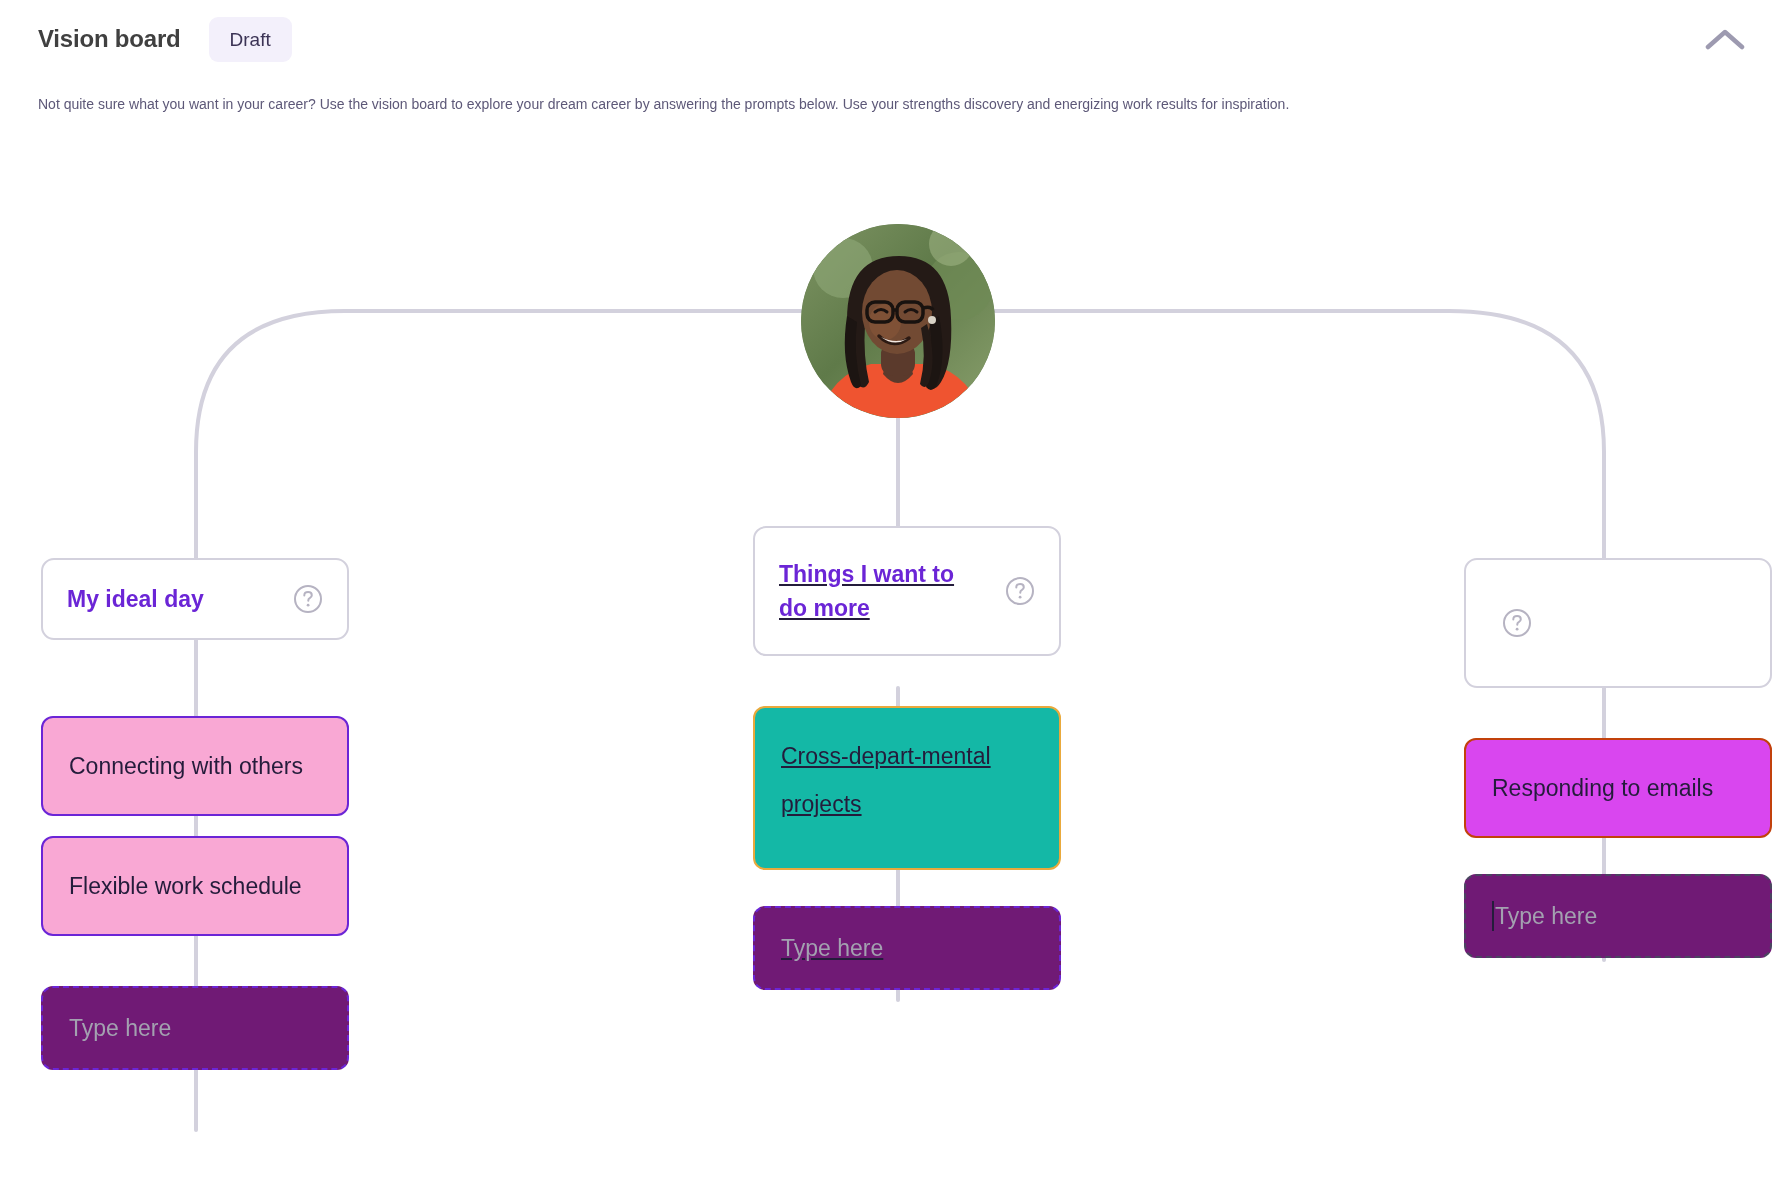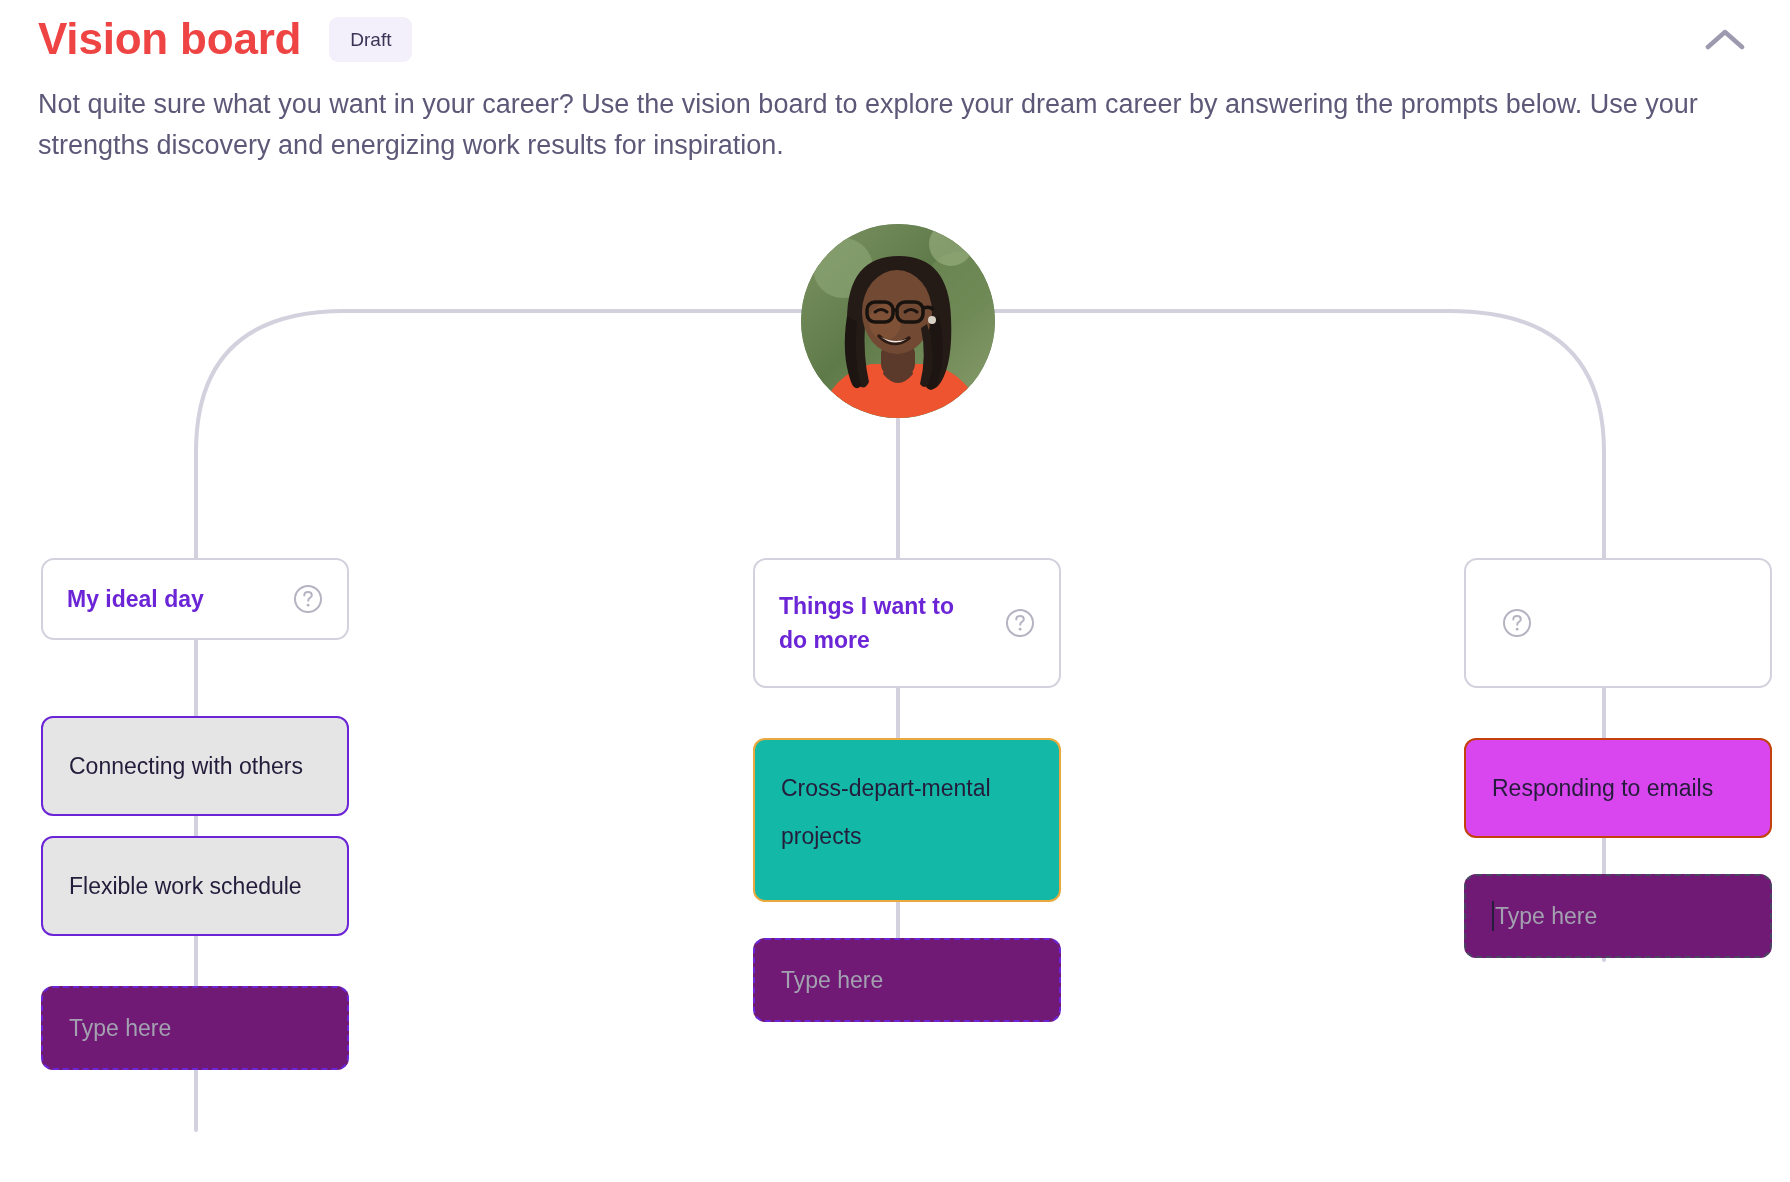--- a/index.html
+++ b/index.html
@@ -21,24 +21,24 @@
   #header-row {
     position: absolute;
     left: 38px;
     top: 10px;
     right: 38px;
     height: 58px;
     display: flex;
     align-items: center;
   }
   #page-title {
-    font-size: 44px;
+    font-size: 24px;
     font-weight: 700;
     letter-spacing: -0.2px;
-    color: #ef4444;
+    color: #404040;
     line-height: 1;
   }
   #status-badge {
     margin-left: 28px;
     background: #f3f0fb;
     color: #3c3456;
     font-size: 19px;
     border-radius: 9px;
     padding: 13px 21px;
     line-height: 1;
@@ -57,21 +57,21 @@
     padding: 0;
   }
   #collapse-button svg { display: block; }
 
   
   #description {
     position: absolute;
     left: 38px;
     top: 84px;
     width: 1720px;
-    font-size: 27px;
+    font-size: 14px;
     line-height: 41px;
     color: #5d5878;
     font-weight: 400;
   }
 
   
   #board {
     position: absolute;
     left: 0;
     top: 0;
@@ -99,21 +99,21 @@
     background: #6d8458;
   }
   #avatar svg { display: block; }
 
   
   .column {
     position: absolute;
     width: 308px;
   }
   #column-ideal-day  { left: 41px;   top: 558px; }
-  #column-do-more    { left: 753px;  top: 558px; }
+  #column-do-more    { left: 753px;  top: 526px; text-decoration: underline; }
   #column-do-less    { left: 1464px; top: 558px; }
 
   .prompt-card {
     background: #ffffff;
     border: 2px solid #d3d1dd;
     border-radius: 13px;
     padding: 22px 24px;
     display: flex;
     align-items: center;
     justify-content: space-between;
@@ -139,21 +139,21 @@
   
   .item-card {
     border-radius: 12px;
     padding: 24px 26px;
     font-size: 23px;
     line-height: 48px;
     color: #241c3b;
     cursor: pointer;
   }
   .item-card.purple {
-    background: #e5e5e5;
+    background: #f9a8d4;
     border: 2px solid #6b25d6;
   }
   .item-card.yellow {
     background: #14b8a6;
     border: 2px solid #e9a93c;
   }
   .item-card.pink {
     background: #d946ef;
     border: 2px solid #c2410c;
   }

